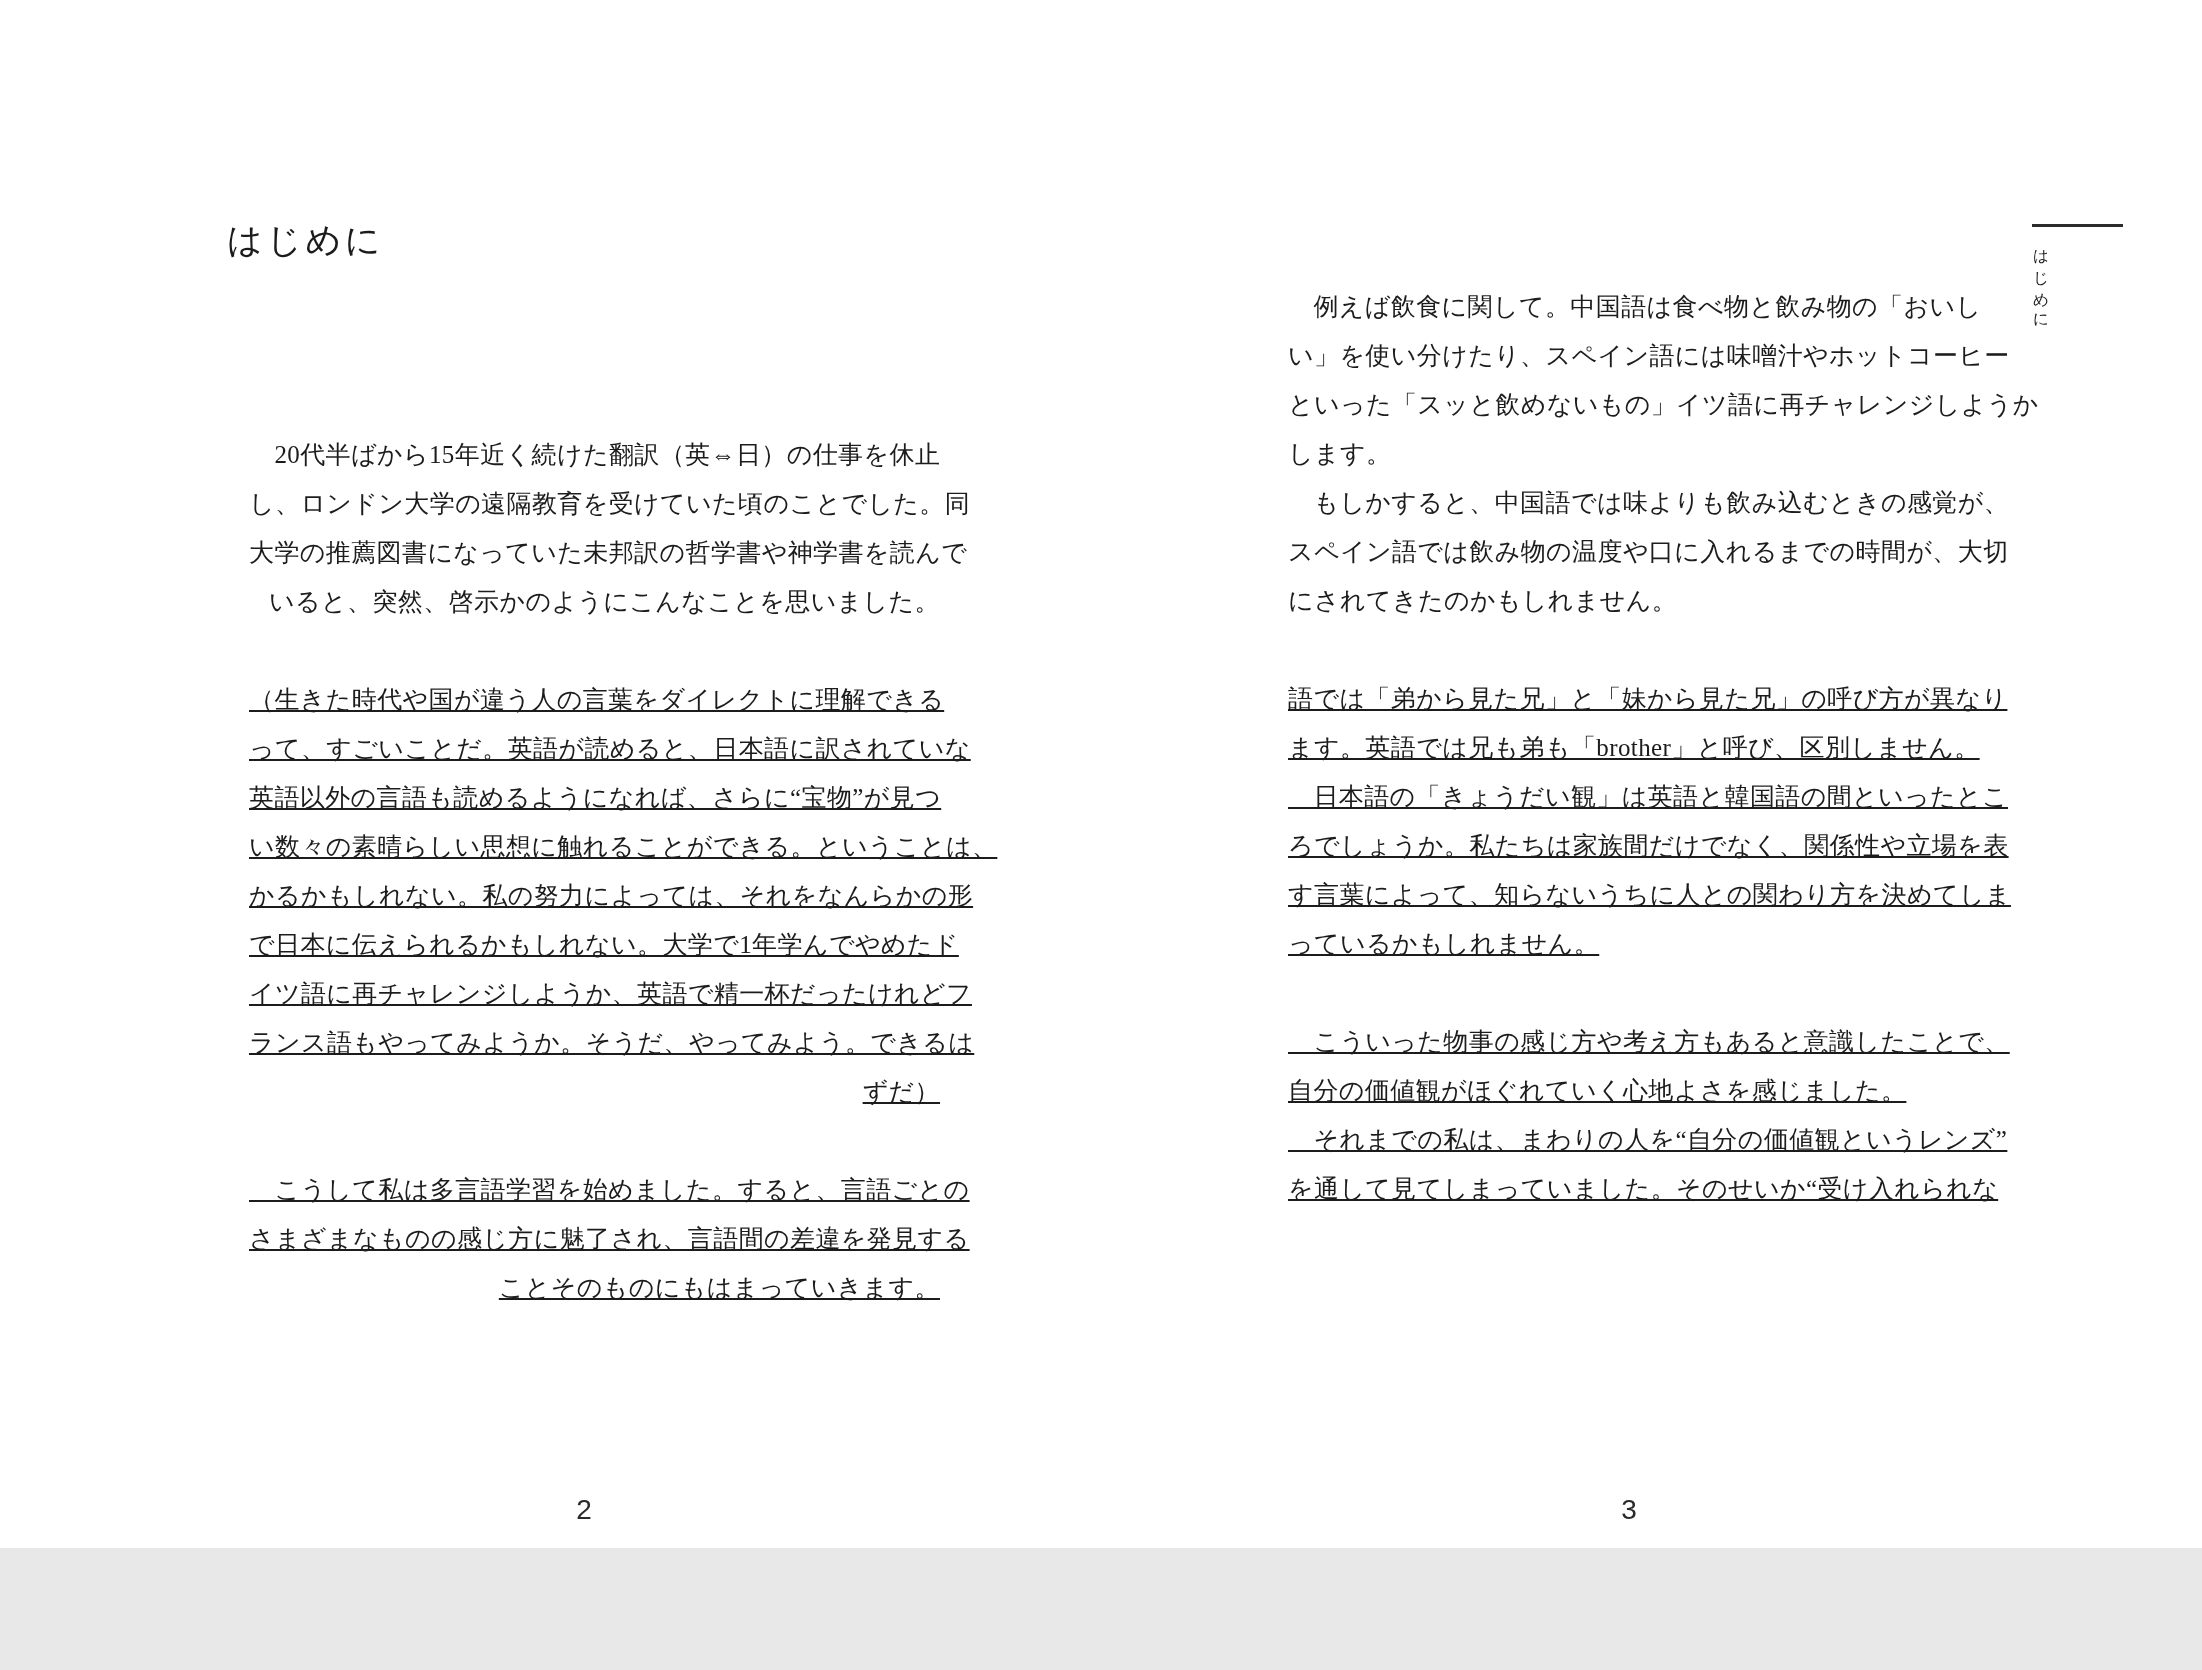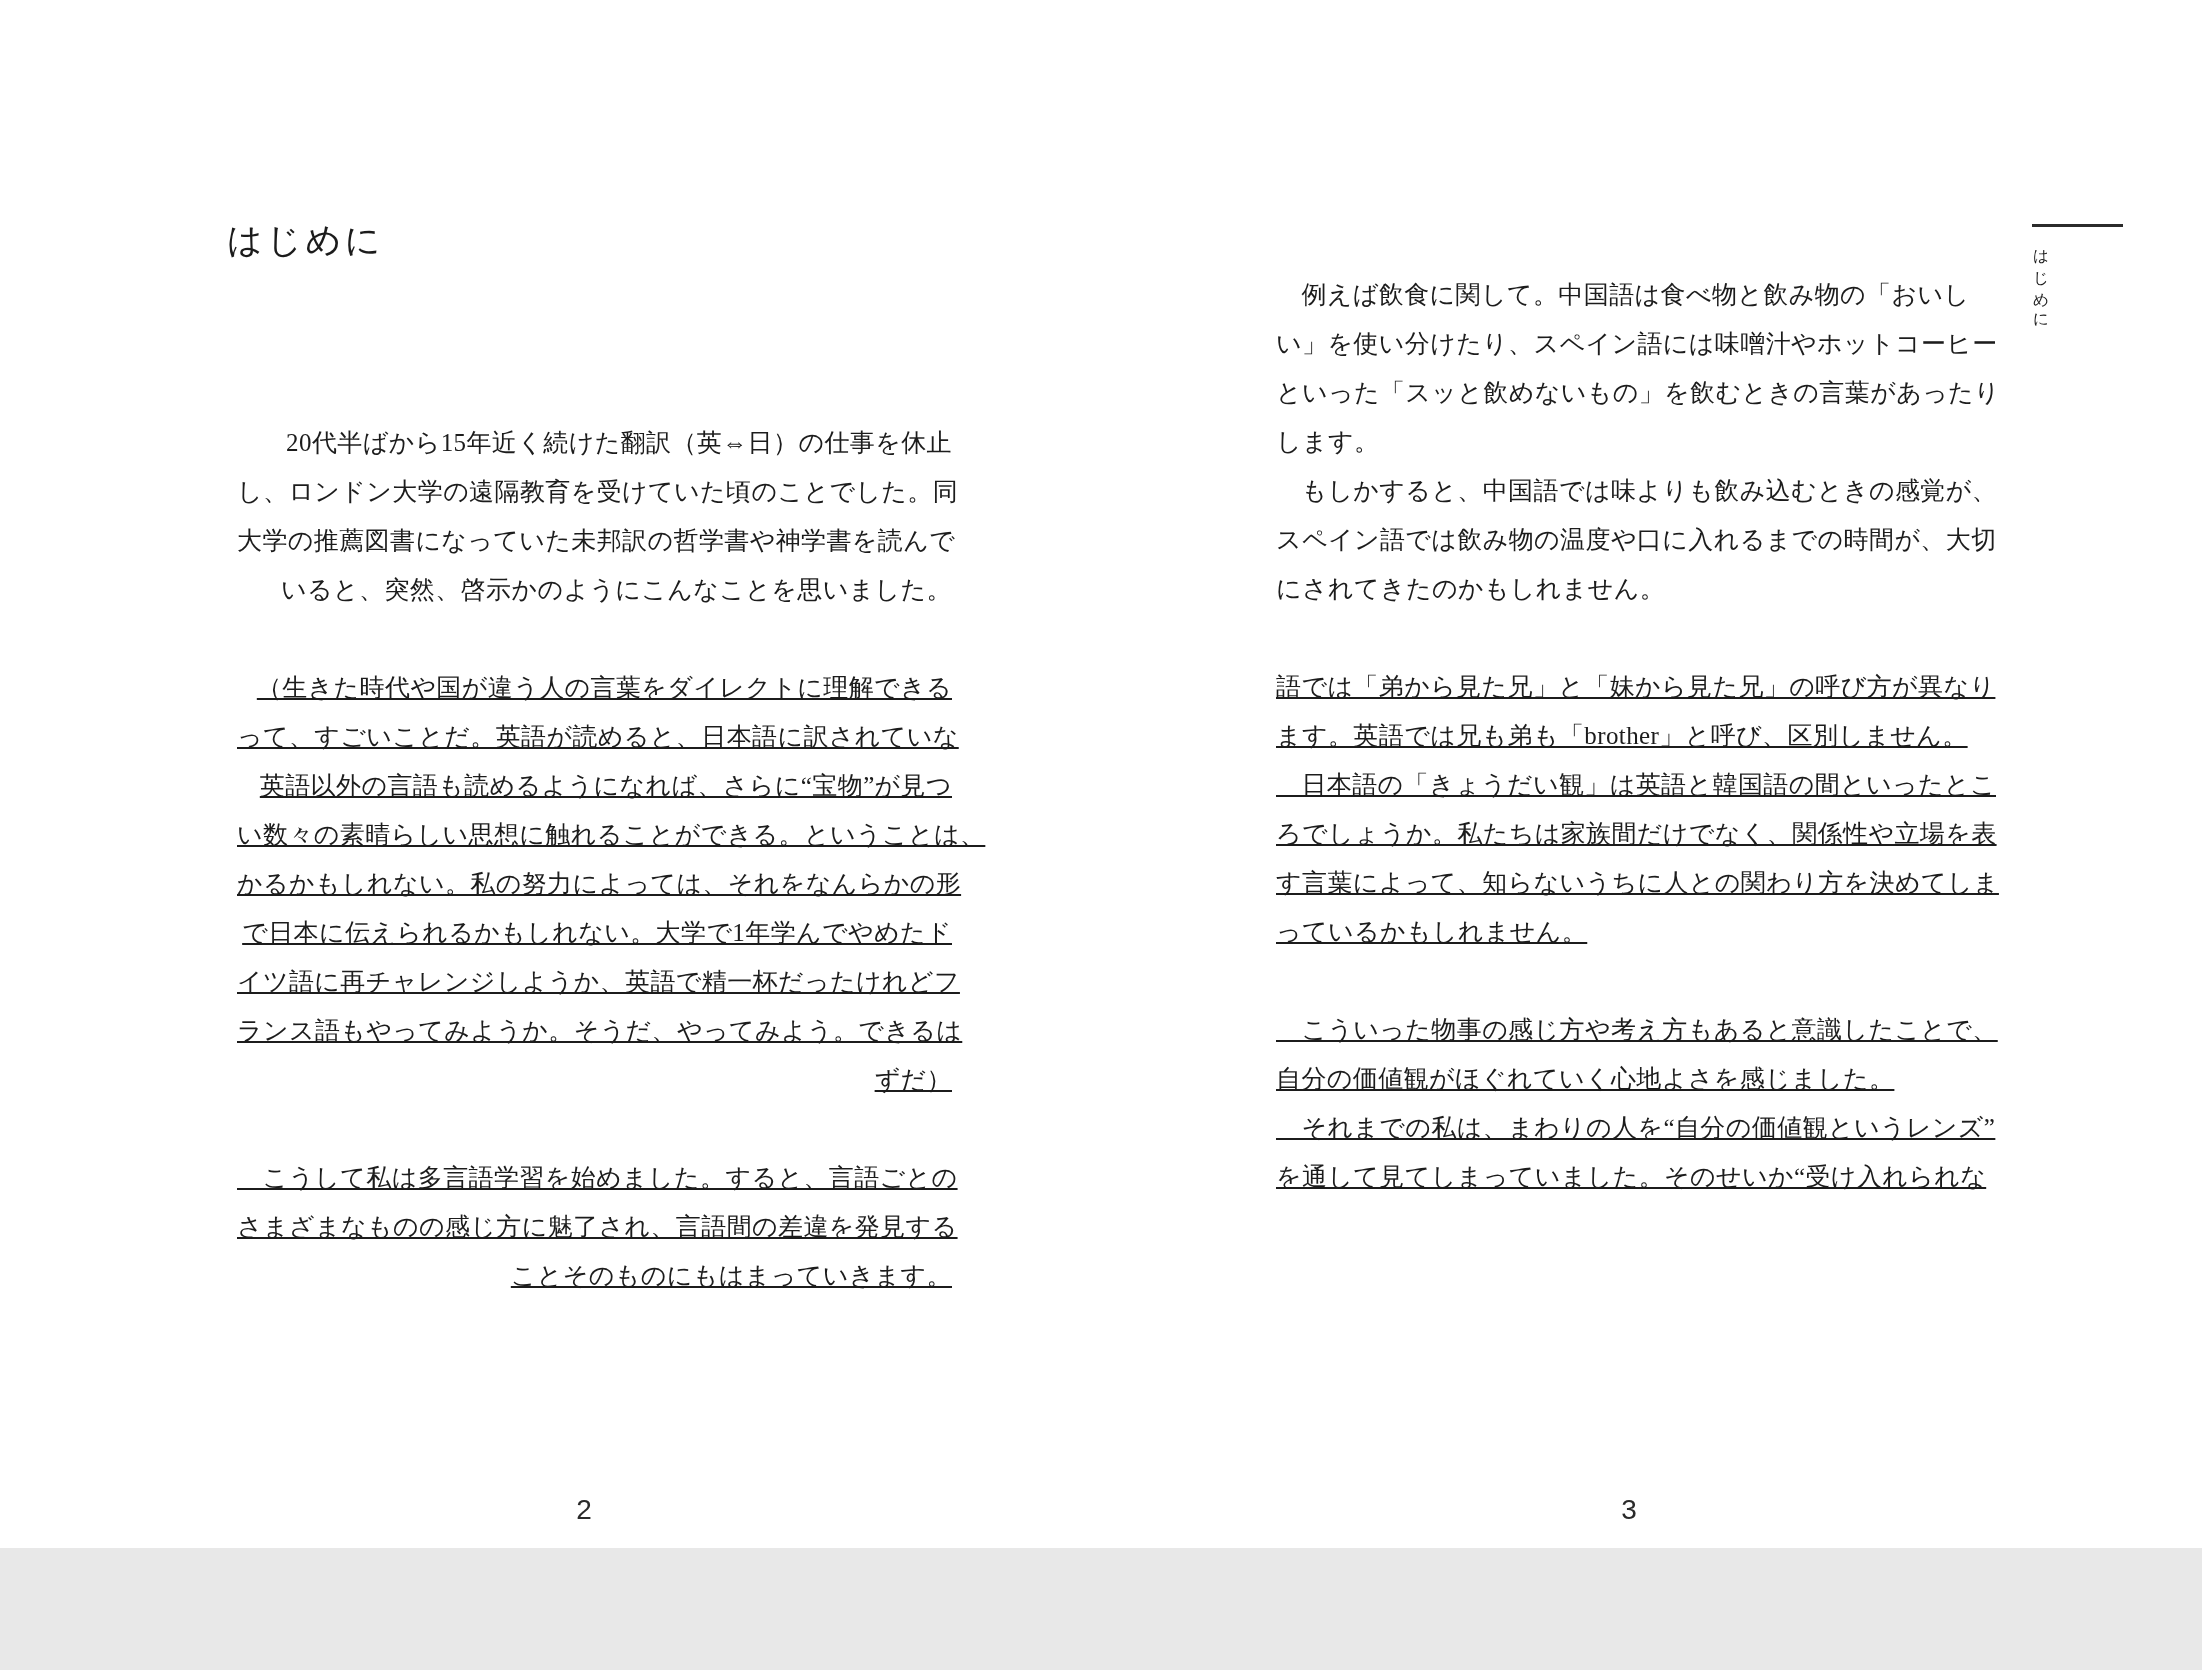--- a/index.html
+++ b/index.html
@@ -25,21 +25,21 @@
   }
   .textcol {
     position: absolute;
     width: 723px;
     font-size: 25px;
     line-height: 49px;
     letter-spacing: 0.4px;
   }
   .textcol-left  { left: 233px;  top: 414px; text-align: right; }
   .textcol-right { left: 1272px; top: 266px; }
-  .block { margin: 4px; }
+  .block { margin: 16px; }
   .block + .block { margin-top: 49px; text-decoration: underline; }
   .line { white-space: nowrap; }
   .pagenum {
     position: absolute;
     top: 1494px;
     font-family: "Liberation Sans", "DejaVu Sans", sans-serif;
     font-size: 28px;
     color: #2a2a2a;
     transform: translateX(-50%);
   }
@@ -99,21 +99,21 @@
     </div>
 
     <div class="pagenum pagenum-left">2</div>
   </div>
 
   <div>
     <div class="textcol textcol-right">
       <div class="block">
         <div class="line">　例えば飲食に関して。中国語は食べ物と飲み物の「おいし</div>
         <div class="line">い」を使い分けたり、スペイン語には味噌汁やホットコーヒー</div>
-        <div class="line">といった「スッと飲めないもの」を飲むときの言葉があったり</div>
+        <div class="line">といった「スッと飲めないもの」イツ語に再チャレンジしようか</div>
         <div class="line">します。</div>
         <div class="line">　もしかすると、中国語では味よりも飲み込むときの感覚が、</div>
         <div class="line">スペイン語では飲み物の温度や口に入れるまでの時間が、大切</div>
         <div class="line">にされてきたのかもしれません。</div>
       </div>
       <div class="block">
         <div class="line">語では「弟から見た兄」と「妹から見た兄」の呼び方が異なり</div>
         <div class="line">ます。英語では兄も弟も「brother」と呼び、区別しません。</div>
         <div class="line">　日本語の「きょうだい観」は英語と韓国語の間といったとこ</div>
         <div class="line">ろでしょうか。私たちは家族間だけでなく、関係性や立場を表</div>

